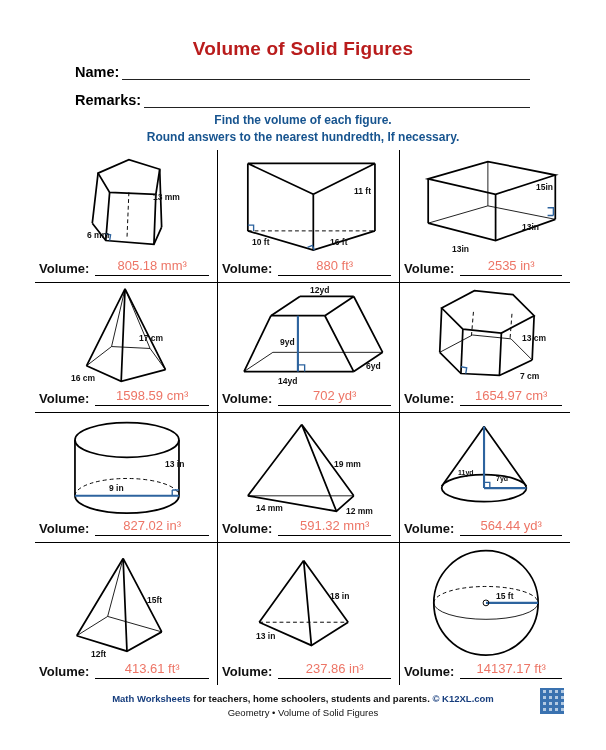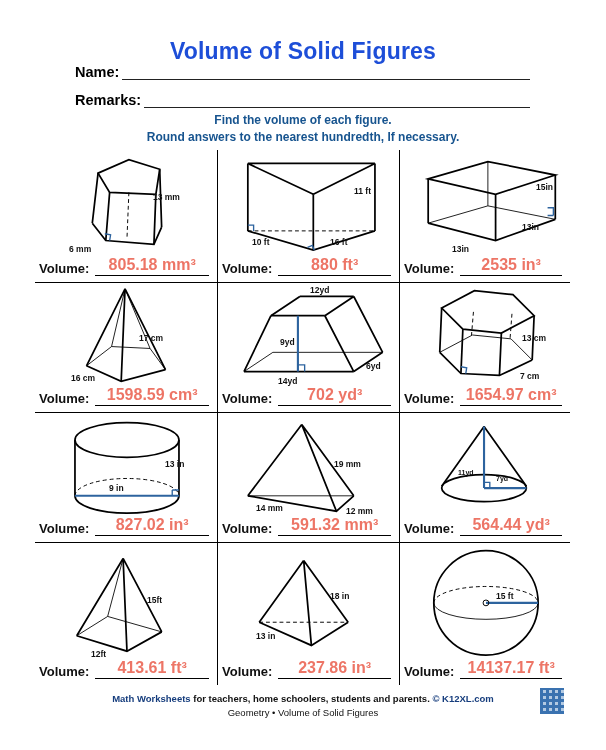--- a/index.html
+++ b/index.html
@@ -1,20 +1,20 @@
 <!DOCTYPE html>
 <html><head>
 <meta charset="utf-8">
 <style>
   * { margin:0; padding:0; box-sizing:border-box; }
   body { font-family:"Liberation Sans", sans-serif; background:#fff; }
   .page { position:relative; width:606px; height:750px; background:#fff; overflow:hidden; }
 
   .title { position:absolute; top:38px; left:0; width:100%; text-align:center;
-           font-size:23px; font-weight:800; color:#1d4ed8; letter-spacing:0.2px; }
+           font-size:19px; font-weight:800; color:#b91c1c; letter-spacing:0.2px; }
 
   .field-row { position:absolute; left:75px; width:455px; display:flex; align-items:flex-end; }
   .field-row .lbl { font-size:14.5px; color:#000000; font-weight:600; white-space:nowrap; }
   .field-row .line { flex:1; border-bottom:1.4px solid #222; height:16px; margin-left:3px; }
   .name-row { top:64px; }
   .remarks-row { top:92px; }
 
   .instr { position:absolute; left:0; width:100%; text-align:center;
            font-size:12px; font-weight:700; color:#17548f; }
   .instr1 { top:113px; } .instr2 { top:130px; }
@@ -30,21 +30,21 @@
   .row4 .fig { height:114px; }
   .fig svg { position:absolute; top:0; left:0; width:100%; height:100%; }
   .dim { position:absolute; font-size:8.5px; font-weight:700; color:#111; white-space:nowrap; }
   .dim.tiny { font-size:7px; }
 
   .vol-row { position:absolute; bottom:6px; left:4px; right:8px;
              display:flex; align-items:flex-end; }
   .vol-lbl { font-size:13px; color:#101010; font-weight:600; white-space:nowrap; }
   .ans-line { flex:1; border-bottom:1.4px solid #000; text-align:center;
               margin-left:6px; padding-bottom:1px; }
-  .ans { font-size:16px; font-weight:700; color:#ed7566; }
+  .ans { font-size:13px; font-weight:400; color:#ed7566; }
 
   .footer { position:absolute; top:692px; left:0; width:100%; text-align:center;
             font-size:9.5px; color:#111; line-height:1.45; }
   .footer .navy { color:#163d7d; font-weight:800; }
   .footer .mid  { font-weight:600; }
   .footer-l2 { font-size:9.5px; color:#111; }
 
   .qr { position:absolute; top:688px; right:42px; width:24px; height:26px;
         background-image:
           repeating-linear-gradient(0deg,  #3a72b0 0 3px, rgba(58,114,176,0.25) 3px 6px),
@@ -83,21 +83,21 @@
         <svg viewBox="0 0 182 108">
           <g>
             <path class="o" d="M62,24 L94,10 L126,20 L122,46 L74,44 Z"></path>
             <path class="o" d="M62,24 L56,76 M74,44 L70,94 M122,46 L120,98 M126,20 L128,80"></path>
             <path class="o" d="M56,76 L70,94 L120,98 L128,80"></path>
             <path class="d" d="M94,44 L92,92"></path>
             <path class="b" d="M69,87 L75,88 L74,94"></path>
           </g>
         </svg>
         <span class="dim" style="left:118px; top:42px;">13 mm</span>
-        <span class="dim" style="left:34px; top:80px;margin-top:14px;">6 mm</span>
+        <span class="dim" style="left:52px; top:80px;">6 mm</span>
       </div>
       <div class="vol-row">
         <span class="vol-lbl">Volume:</span>
         <span class="ans-line"><span class="ans">805.18 mm³</span></span>
       </div>
     </div>
 
     <div class="cell br bb">
       <div class="fig">
         <svg viewBox="0 0 182 108">

